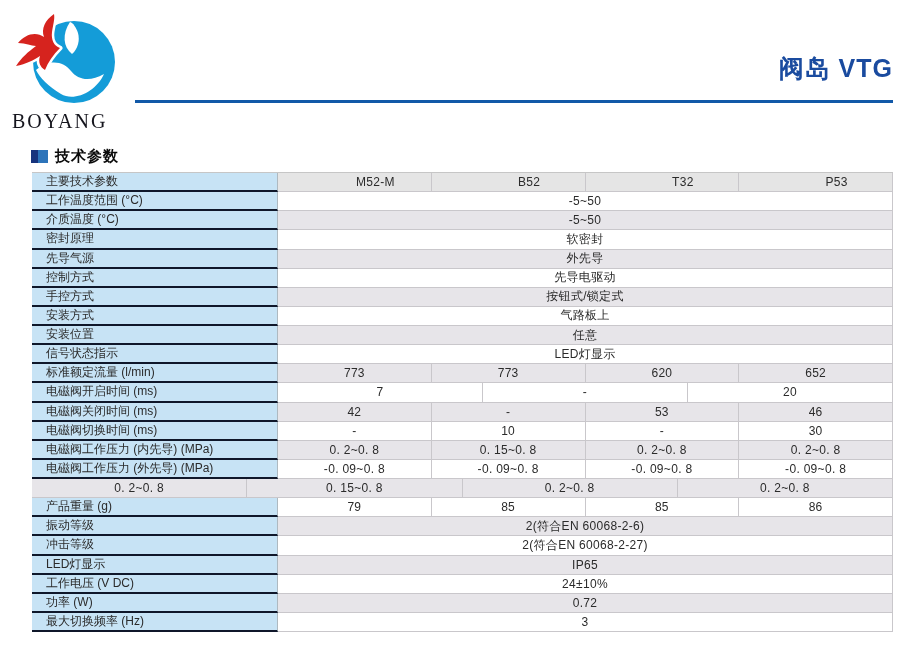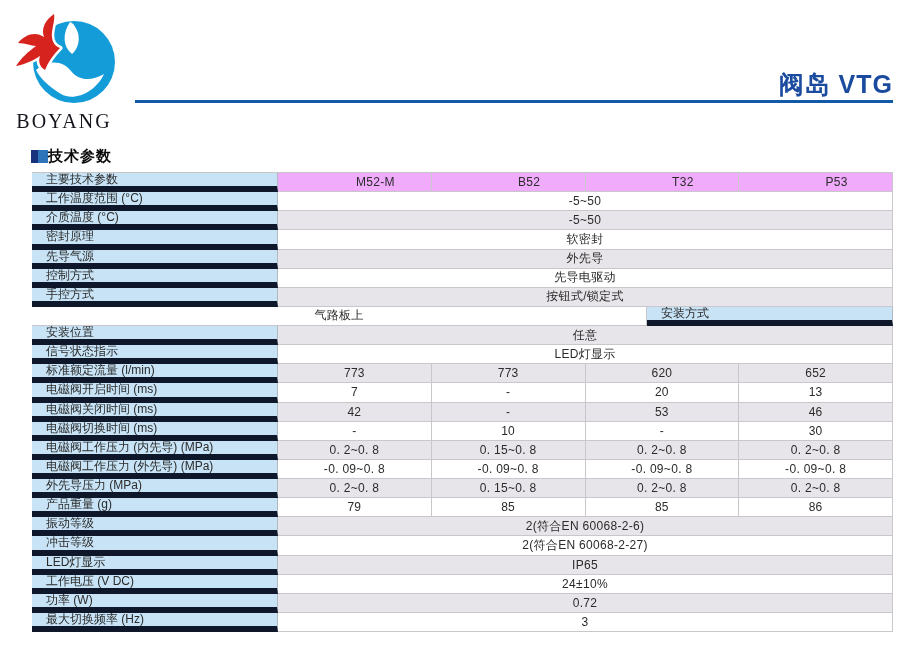--- a/index.html
+++ b/index.html
@@ -4,55 +4,55 @@
 <style>
   html,body{margin:0;padding:0;}
   body{
     width:920px;height:650px;background:#ffffff;position:relative;overflow:hidden;
     font-family:"Liberation Sans","DejaVu Sans",sans-serif;
   }
   
   .logo{position:absolute;left:12px;top:12px;width:104px;height:128px;}
   .logo svg{display:block;}
   .brand-text{
-    position:absolute;left:0;top:98px;width:104px;text-align:center;
+    position:absolute;left:0;top:98px;width:104px;
     font-family:"Liberation Serif","DejaVu Serif",serif;
     font-size:20px;letter-spacing:2px;color:#15151d;
   }
   
   .product-title{
-    position:absolute;top:68px;right:27px;
+    position:absolute;top:52px;right:27px;
     font-size:25px;font-weight:bold;color:#1a4b9f;letter-spacing:1px;
   }
   .title-rule{position:absolute;left:135px;top:100px;width:758px;height:3px;background:#1259a8;}
   
-  .section-header{position:absolute;left:31px;top:147px;display:flex;align-items:center;}
+  .section-header{position:absolute;left:31px;top:147px;display:flex;align-items:center;gap:7px;}
   .section-square{width:17px;height:13px;display:inline-block;
     background:linear-gradient(90deg,#17337d 0%,#17337d 42%,#2d74ba 42%,#2d74ba 100%);}
   .section-title{font-size:15px;font-weight:bold;color:#0a0a0a;letter-spacing:1px;}
   
   .spec-table{
     position:absolute;left:32px;top:172px;width:861px;height:460px;
     display:flex;flex-direction:column;box-sizing:border-box;
     border-top:1px solid #c6c6c6;
   }
   .row{flex:1;display:flex;min-height:0;}
   .cell{
     box-sizing:border-box;display:flex;align-items:center;
     font-size:12px;color:#2b2b2b;white-space:nowrap;overflow:hidden;
     border-bottom:1px solid #c9c7cb;border-right:1px solid #c9c7cb;
   }
   .cell.label{
     width:246px;flex:none;background:#c7e3f5;padding-left:14px;
-    border-right:1px solid #aeb9c0;border-bottom:6px solid #0f172a;
+    border-right:1px solid #aeb9c0;border-bottom:2px solid #0f172a;
   }
   .cell.data{flex:1;justify-content:center;background:#ffffff;letter-spacing:0.3px;}
   .cell.data.span{flex:4;}
   .row.alt .cell.data{background:#e7e5e9;}
-  .header-row .cell.data{background:#f0abfc;padding-left:42px;}
+  .header-row .cell.data{background:#e5e5e5;padding-left:42px;}
 </style>
 </head>
 <body>
 
 <div class="page">
 
   <div class="logo">
     <svg width="104" height="100" viewBox="0 0 104 100" xmlns="http://www.w3.org/2000/svg">
 
       <circle cx="62" cy="50" r="41" fill="#149cd8"></circle>
@@ -104,22 +104,22 @@
       </div>
       <div class="row">
         <div class="cell label">控制方式</div>
         <div class="cell data span">先导电驱动</div>
       </div>
       <div class="row alt">
         <div class="cell label">手控方式</div>
         <div class="cell data span">按钮式/锁定式</div>
       </div>
       <div class="row">
+        <div class="cell label">安装方式</div>
         <div class="cell data span">气路板上</div>
-        <div class="cell label">安装方式</div>
       </div>
       <div class="row alt">
         <div class="cell label">安装位置</div>
         <div class="cell data span">任意</div>
       </div>
       <div class="row">
         <div class="cell label">信号状态指示</div>
         <div class="cell data span">LED灯显示</div>
       </div>
       <div class="row alt">
@@ -127,21 +127,20 @@
         <div class="cell data">773</div>
         <div class="cell data">773</div>
         <div class="cell data">620</div>
         <div class="cell data">652</div>
       </div>
       <div class="row">
         <div class="cell label">电磁阀开启时间 (ms)</div>
         <div class="cell data">7</div>
         <div class="cell data">-</div>
         <div class="cell data">20</div>
-        <div class="cell data">13</div>
       </div>
       <div class="row alt">
         <div class="cell label">电磁阀关闭时间 (ms)</div>
         <div class="cell data">42</div>
         <div class="cell data">-</div>
         <div class="cell data">53</div>
         <div class="cell data">46</div>
       </div>
       <div class="row">
         <div class="cell label">电磁阀切换时间 (ms)</div>
@@ -158,21 +157,20 @@
         <div class="cell data">0. 2~0. 8</div>
       </div>
       <div class="row">
         <div class="cell label">电磁阀工作压力 (外先导) (MPa)</div>
         <div class="cell data">-0. 09~0. 8</div>
         <div class="cell data">-0. 09~0. 8</div>
         <div class="cell data">-0. 09~0. 8</div>
         <div class="cell data">-0. 09~0. 8</div>
       </div>
       <div class="row alt">
-        <div class="cell label">外先导压力 (MPa)</div>
         <div class="cell data">0. 2~0. 8</div>
         <div class="cell data">0. 15~0. 8</div>
         <div class="cell data">0. 2~0. 8</div>
         <div class="cell data">0. 2~0. 8</div>
       </div>
       <div class="row">
         <div class="cell label">产品重量 (g)</div>
         <div class="cell data">79</div>
         <div class="cell data">85</div>
         <div class="cell data">85</div>

